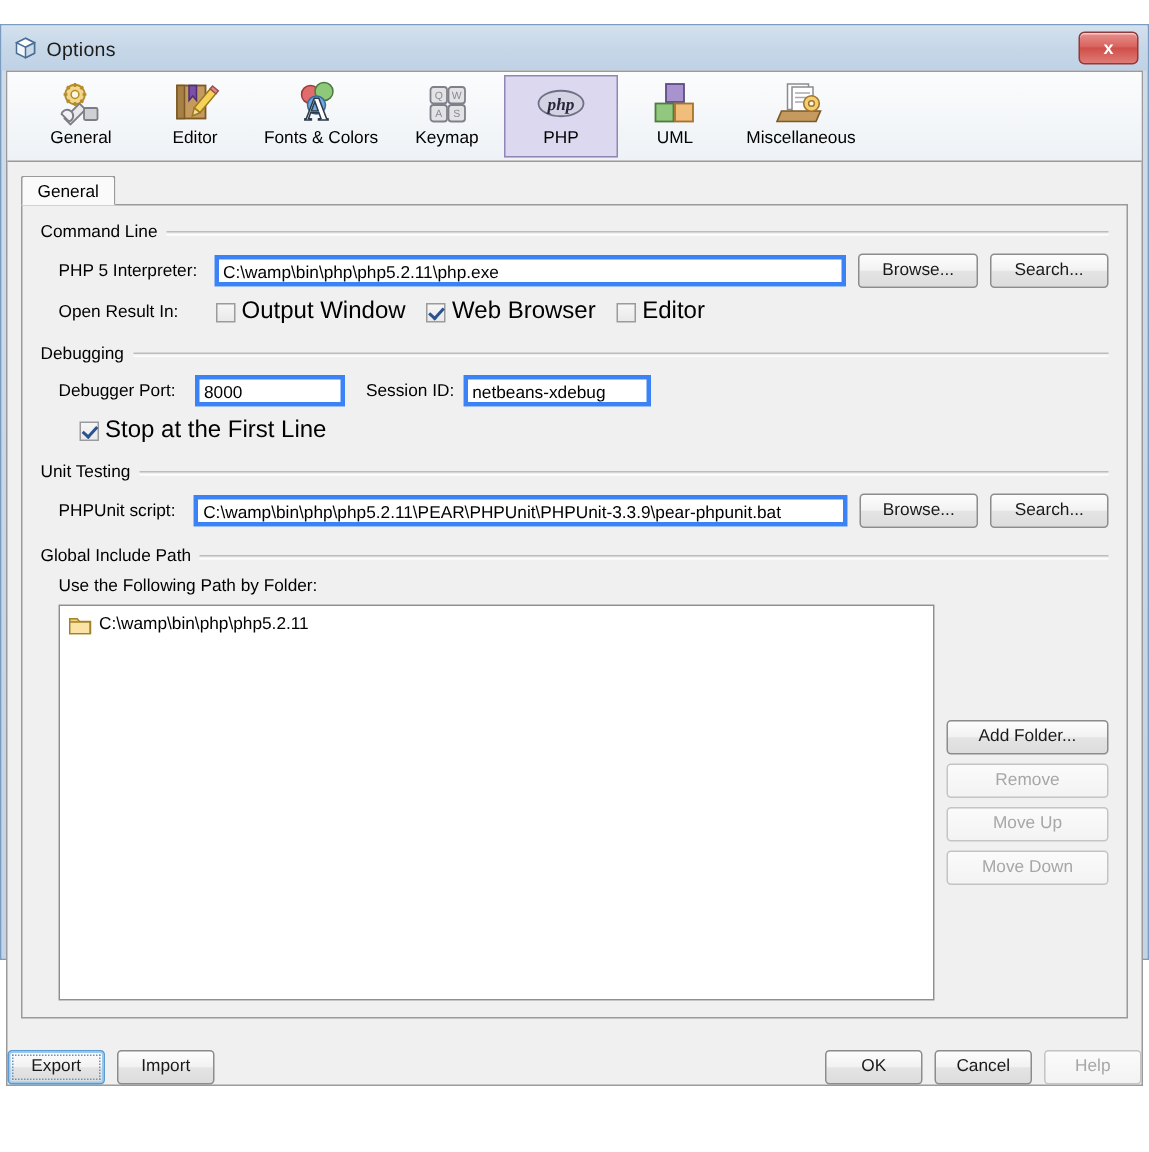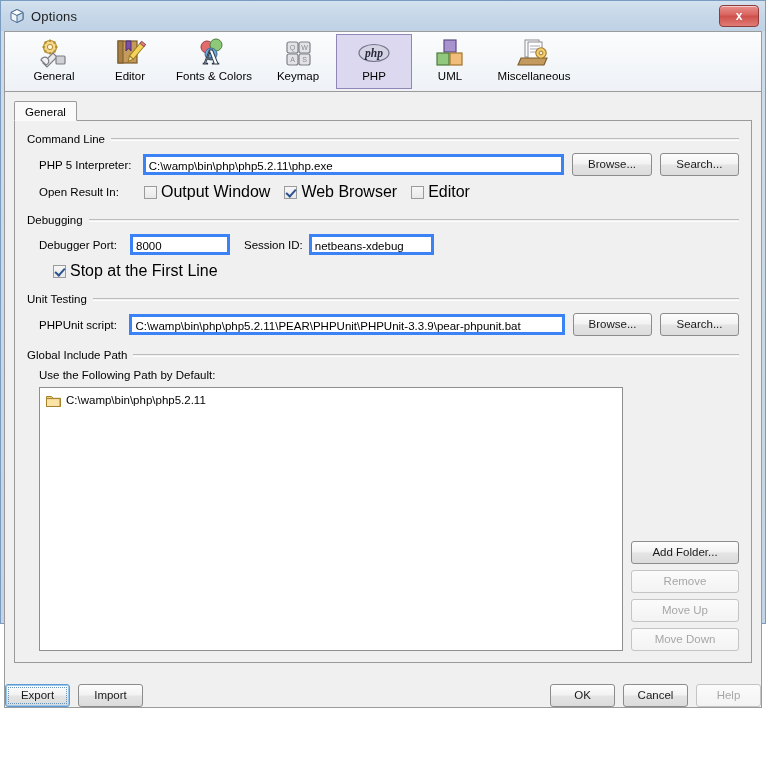--- a/index.html
+++ b/index.html
@@ -12,21 +12,21 @@
     font-family: "Liberation Sans", sans-serif;
     font-size: 11.5px;
     color: #000;
     background: #ffffff;
     overflow: hidden;
   }
 
   
   .window {
     position: absolute;
-    left: 0; top: 0;
+    left: 0; top: 16px;
     width: 766px;
     height: 624px;
     box-sizing: border-box;
     background: linear-gradient(to bottom, #cfdcea 0%, #c3d4e6 100%);
     border: 1px solid #7a9cc0;
     display: flex;
     flex-direction: column;
   }
 
   
@@ -264,21 +264,21 @@
     width: 4px; height: 8px;
     border: solid #29528f;
     border-width: 0 2px 2px 0;
     transform: rotate(42deg);
   }
   .cblabel { font-size: 16px; }
 
   
   .listarea {
     display: flex;
-    align-items: flex-end;
+    align-items: center;
     gap: 8px;
   }
   .listbox {
     flex: 1 1 auto;
     height: 264px;
     box-sizing: border-box;
     background: #ffffff;
     border: 1px solid #8f8f8f;
     padding: 3px 0 0 0;
     overflow: hidden;
@@ -527,21 +527,21 @@
             </div>
           </div>
         </div>
 
         <div class="group">
           <div class="group-head">
             <span class="group-title">Global Include Path</span>
             <span class="group-rule"></span>
           </div>
           <div class="group-body">
-            <div class="flabel" style="margin-bottom:6px">Use the Following Path by Default:</div>
+            <div class="flabel" style="margin-bottom:6px">Use the Following Path by Folder:</div>
             <div class="listarea">
               <div class="listbox">
                 <div class="list-item">
                   <span class="folder-icon">
                     <svg width="15" height="13" viewBox="0 0 15 13">
                       <path d="M0.5 2.5 h5 l1.5 1.8 h7.5 v8.2 h-14 z" fill="#f2cf7e" stroke="#a3822c" stroke-width="1"></path>
                       <path d="M0.5 4.6 h13.5 v7.9 h-13.5 z" fill="#fbe3a6" stroke="#a3822c" stroke-width="1"></path>
                     </svg>
                   </span>
                   <span>C:\wamp\bin\php\php5.2.11</span>

